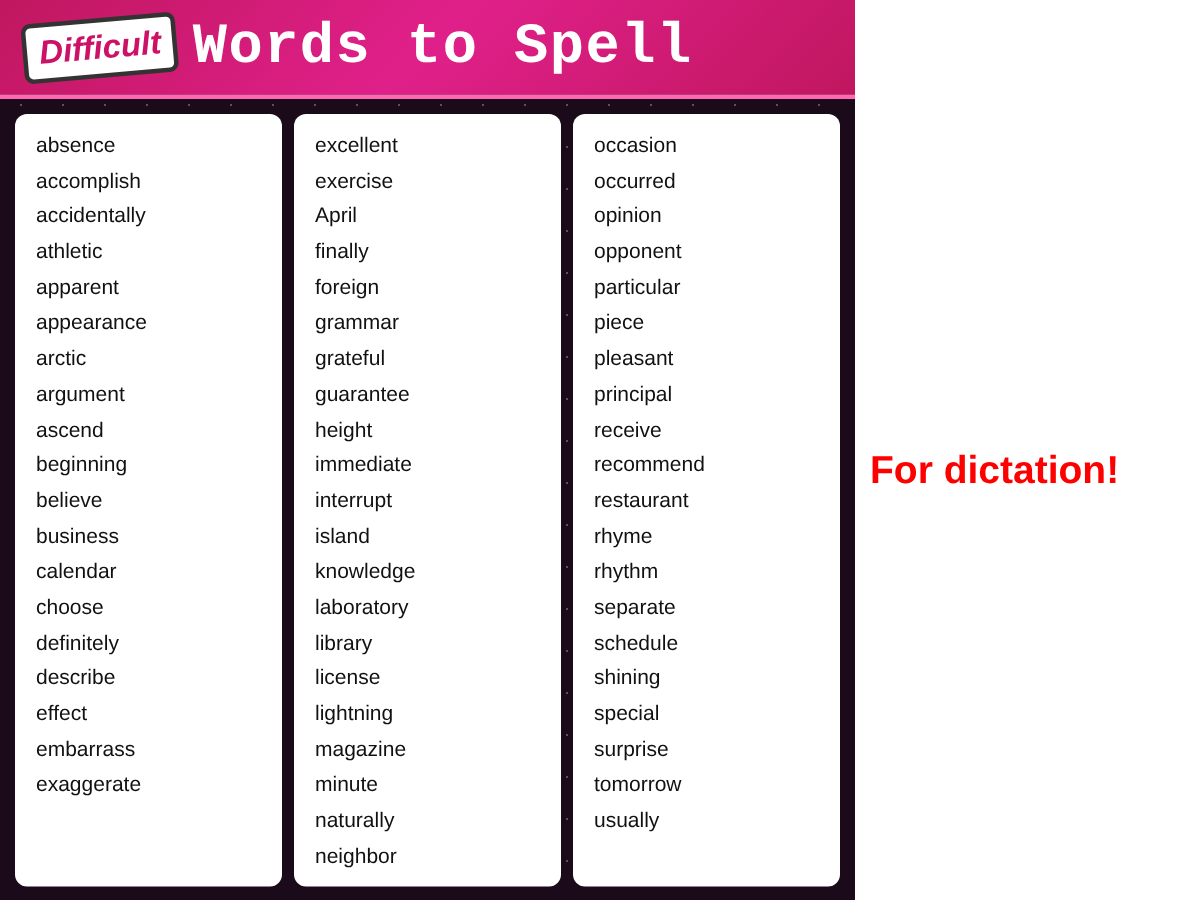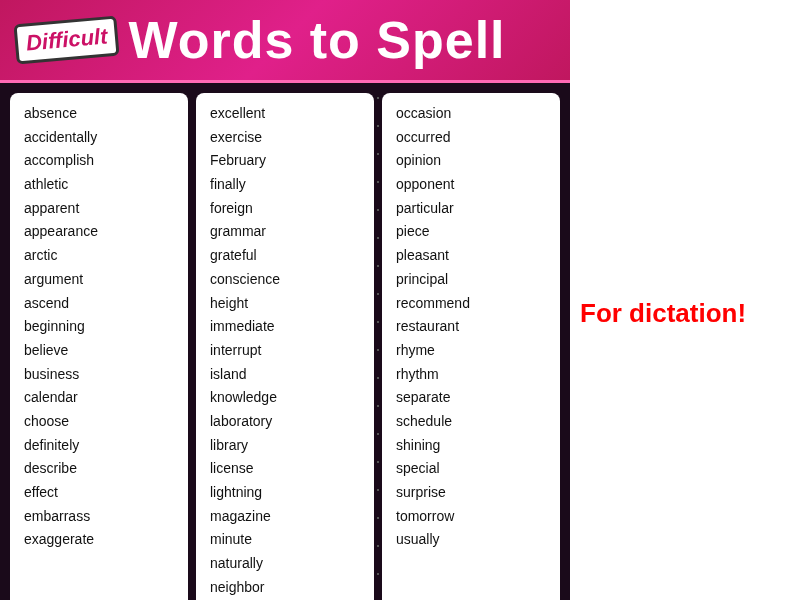--- a/index.html
+++ b/index.html
@@ -41,24 +41,24 @@
     }
 
     .difficult-badge span {
       font-size: 22px;
       font-weight: 900;
       color: #cc1166;
       font-style: italic;
     }
 
     .header-title {
-      font-size: 52px;
+      font-size: 38px;
       font-weight: 900;
       color: #fff;
-      font-family: Liberation Sans, sans-serif;
+      font-family: Liberation Mono, monospace;
       letter-spacing: 1px;
     }
 
     .columns-container {
       display: flex;
       flex: 1;
       padding: 10px;
       gap: 8px;
     }
 
@@ -107,48 +107,48 @@
     <div class="header">
       <div class="difficult-badge">
         <span>Difficult</span>
       </div>
       <div class="header-title">Words to Spell</div>
     </div>
 
     <div class="columns-container">
       <div class="word-column" id="col1">
           <div class="word-item">absence</div>
+          <div class="word-item">accomplish</div>
           <div class="word-item">accidentally</div>
-          <div class="word-item">accomplish</div>
           <div class="word-item">athletic</div>
           <div class="word-item">apparent</div>
           <div class="word-item">appearance</div>
           <div class="word-item">arctic</div>
           <div class="word-item">argument</div>
           <div class="word-item">ascend</div>
           <div class="word-item">beginning</div>
           <div class="word-item">believe</div>
           <div class="word-item">business</div>
           <div class="word-item">calendar</div>
           <div class="word-item">choose</div>
           <div class="word-item">definitely</div>
           <div class="word-item">describe</div>
           <div class="word-item">effect</div>
           <div class="word-item">embarrass</div>
           <div class="word-item">exaggerate</div>
         </div>
       <div class="word-column" id="col2">
           <div class="word-item">excellent</div>
           <div class="word-item">exercise</div>
-          <div class="word-item">February</div>
+          <div class="word-item">April</div>
           <div class="word-item">finally</div>
           <div class="word-item">foreign</div>
           <div class="word-item">grammar</div>
           <div class="word-item">grateful</div>
-          <div class="word-item">conscience</div>
+          <div class="word-item">guarantee</div>
           <div class="word-item">height</div>
           <div class="word-item">immediate</div>
           <div class="word-item">interrupt</div>
           <div class="word-item">island</div>
           <div class="word-item">knowledge</div>
           <div class="word-item">laboratory</div>
           <div class="word-item">library</div>
           <div class="word-item">license</div>
           <div class="word-item">lightning</div>
           <div class="word-item">magazine</div>
@@ -158,20 +158,21 @@
         </div>
       <div class="word-column" id="col3">
           <div class="word-item">occasion</div>
           <div class="word-item">occurred</div>
           <div class="word-item">opinion</div>
           <div class="word-item">opponent</div>
           <div class="word-item">particular</div>
           <div class="word-item">piece</div>
           <div class="word-item">pleasant</div>
           <div class="word-item">principal</div>
+          <div class="word-item">receive</div>
           <div class="word-item">recommend</div>
           <div class="word-item">restaurant</div>
           <div class="word-item">rhyme</div>
           <div class="word-item">rhythm</div>
           <div class="word-item">separate</div>
           <div class="word-item">schedule</div>
           <div class="word-item">shining</div>
           <div class="word-item">special</div>
           <div class="word-item">surprise</div>
           <div class="word-item">tomorrow</div>

